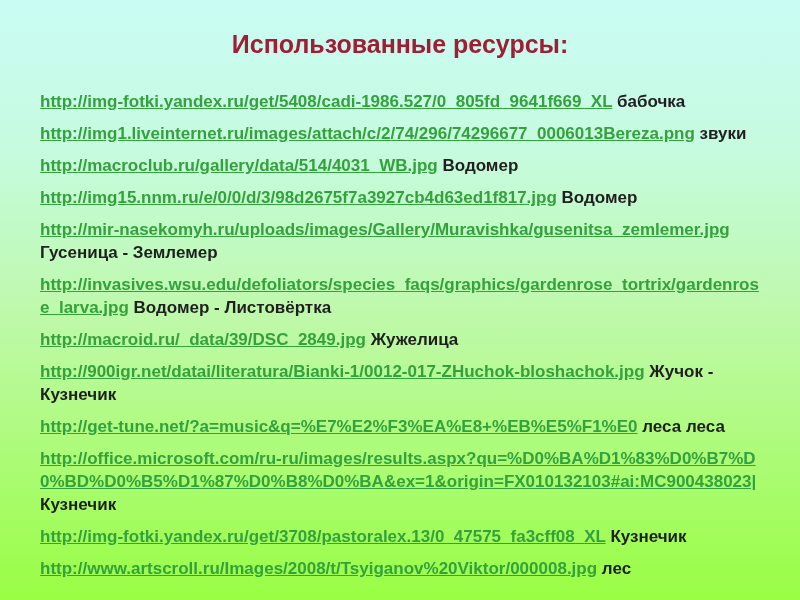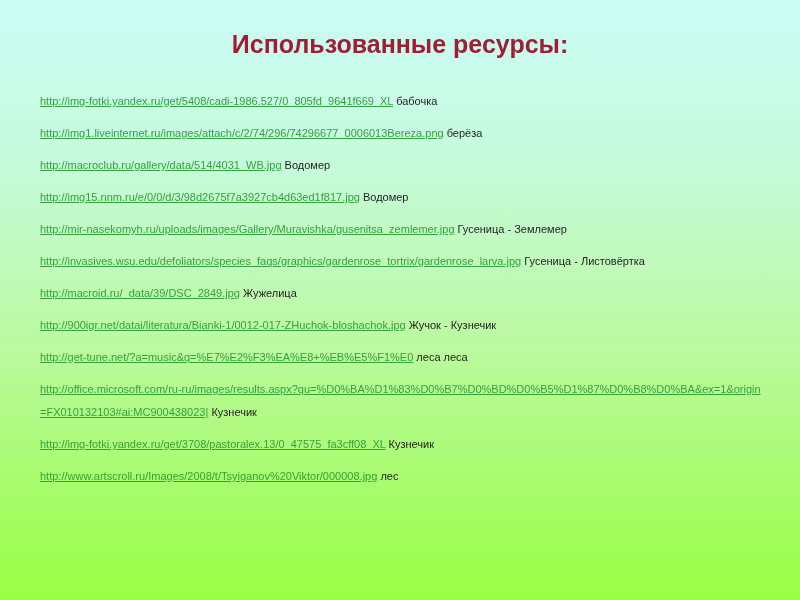--- a/index.html
+++ b/index.html
@@ -25,24 +25,25 @@
     line-height: 34px;
     font-weight: bold;
     color: #a01d35;
     letter-spacing: 0px;
   }
   .resource-list {
     margin: 29px 38px 0 40px;
     width: 722px;
   }
   .resource-item {
-    font-size: 11px;
+    font-size: 17px;
     line-height: 23px;
     margin: 1px 0 9px 0;
     color: #1f1f1f;
+    font-weight: bold;
   }
   .resource-item a.resource-url {
     color: #33a23c;
     text-decoration: underline;
     word-break: break-all;
     cursor: pointer;
   }
   .resource-item .resource-desc {
     color: #1f1f1f;
     text-decoration: none;
@@ -55,41 +56,41 @@
   <h1 class="slide-title">Использованные ресурсы:</h1>
 
   <div class="resource-list">
   <div class="resource-item">
     <a class="resource-url">http://img-fotki.yandex.ru/get/5408/cadi-1986.527/0_805fd_9641f669_XL</a>
     <span class="resource-desc"> бабочка</span>
   </div>
 
   <div class="resource-item">
     <a class="resource-url">http://img1.liveinternet.ru/images/attach/c/2/74/296/74296677_0006013Bereza.png</a>
-    <span class="resource-desc"> берёза</span>
+    <span class="resource-desc"> звуки</span>
   </div>
 
   <div class="resource-item">
     <a class="resource-url">http://macroclub.ru/gallery/data/514/4031_WB.jpg</a>
     <span class="resource-desc"> Водомер</span>
   </div>
 
   <div class="resource-item">
     <a class="resource-url">http://img15.nnm.ru/e/0/0/d/3/98d2675f7a3927cb4d63ed1f817.jpg</a>
     <span class="resource-desc"> Водомер</span>
   </div>
 
   <div class="resource-item">
     <a class="resource-url">http://mir-nasekomyh.ru/uploads/images/Gallery/Muravishka/gusenitsa_zemlemer.jpg</a>
     <span class="resource-desc"> Гусеница - Землемер</span>
   </div>
 
   <div class="resource-item">
     <a class="resource-url">http://invasives.wsu.edu/defoliators/species_faqs/graphics/gardenrose_tortrix/gardenrose_larva.jpg</a>
-    <span class="resource-desc"> Гусеница - Листовёртка</span>
+    <span class="resource-desc"> Водомер - Листовёртка</span>
   </div>
 
   <div class="resource-item">
     <a class="resource-url">http://macroid.ru/_data/39/DSC_2849.jpg</a>
     <span class="resource-desc"> Жужелица</span>
   </div>
 
   <div class="resource-item">
     <a class="resource-url">http://900igr.net/datai/literatura/Bianki-1/0012-017-ZHuchok-bloshachok.jpg</a>
     <span class="resource-desc"> Жучок - Кузнечик</span>

